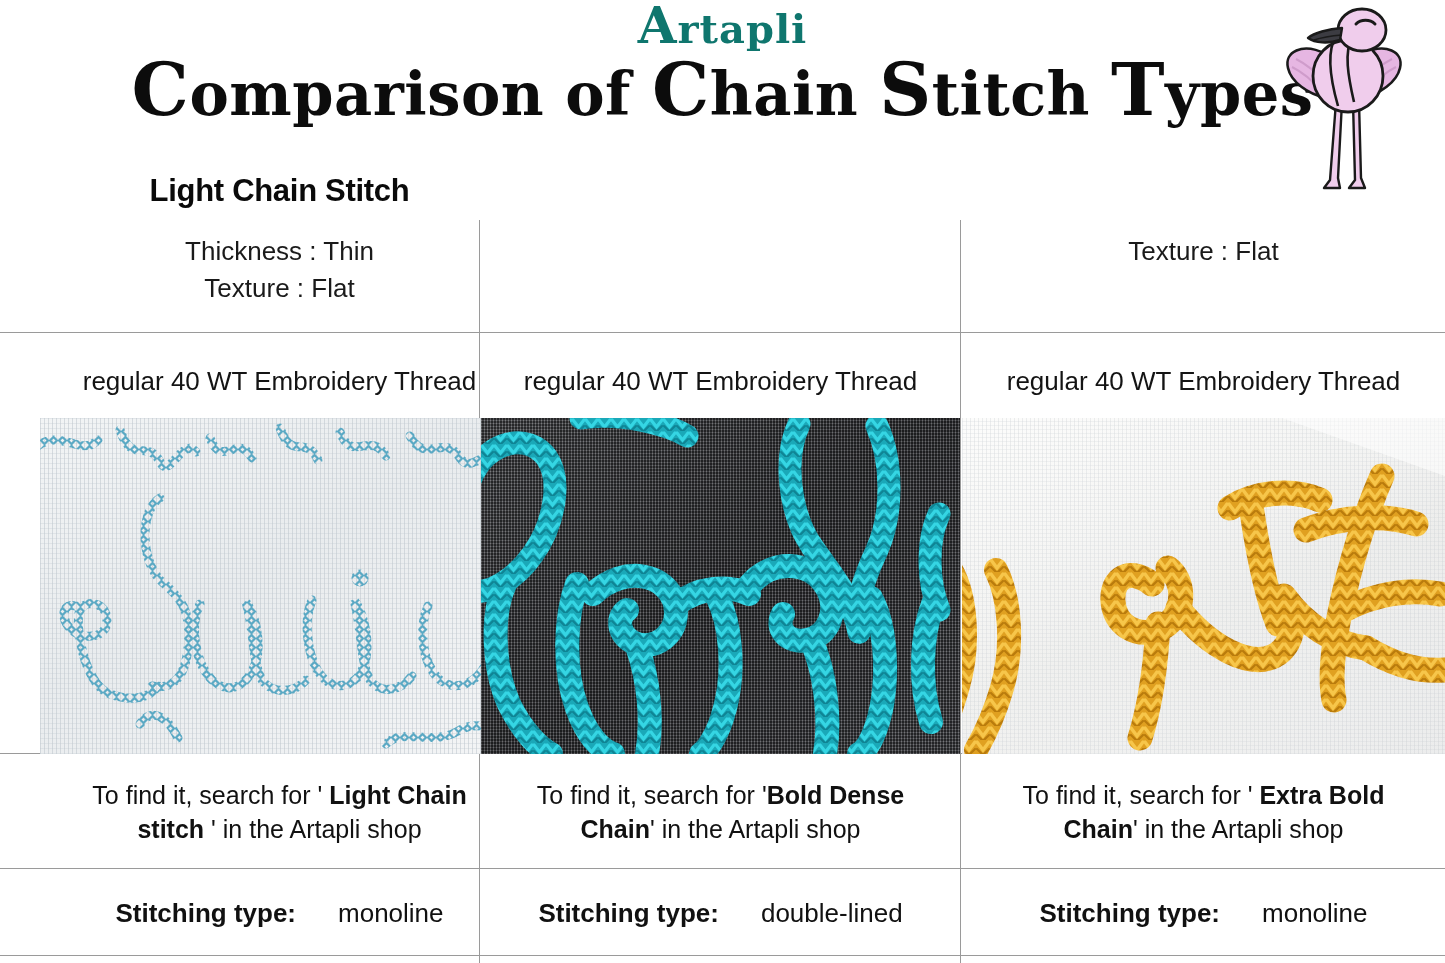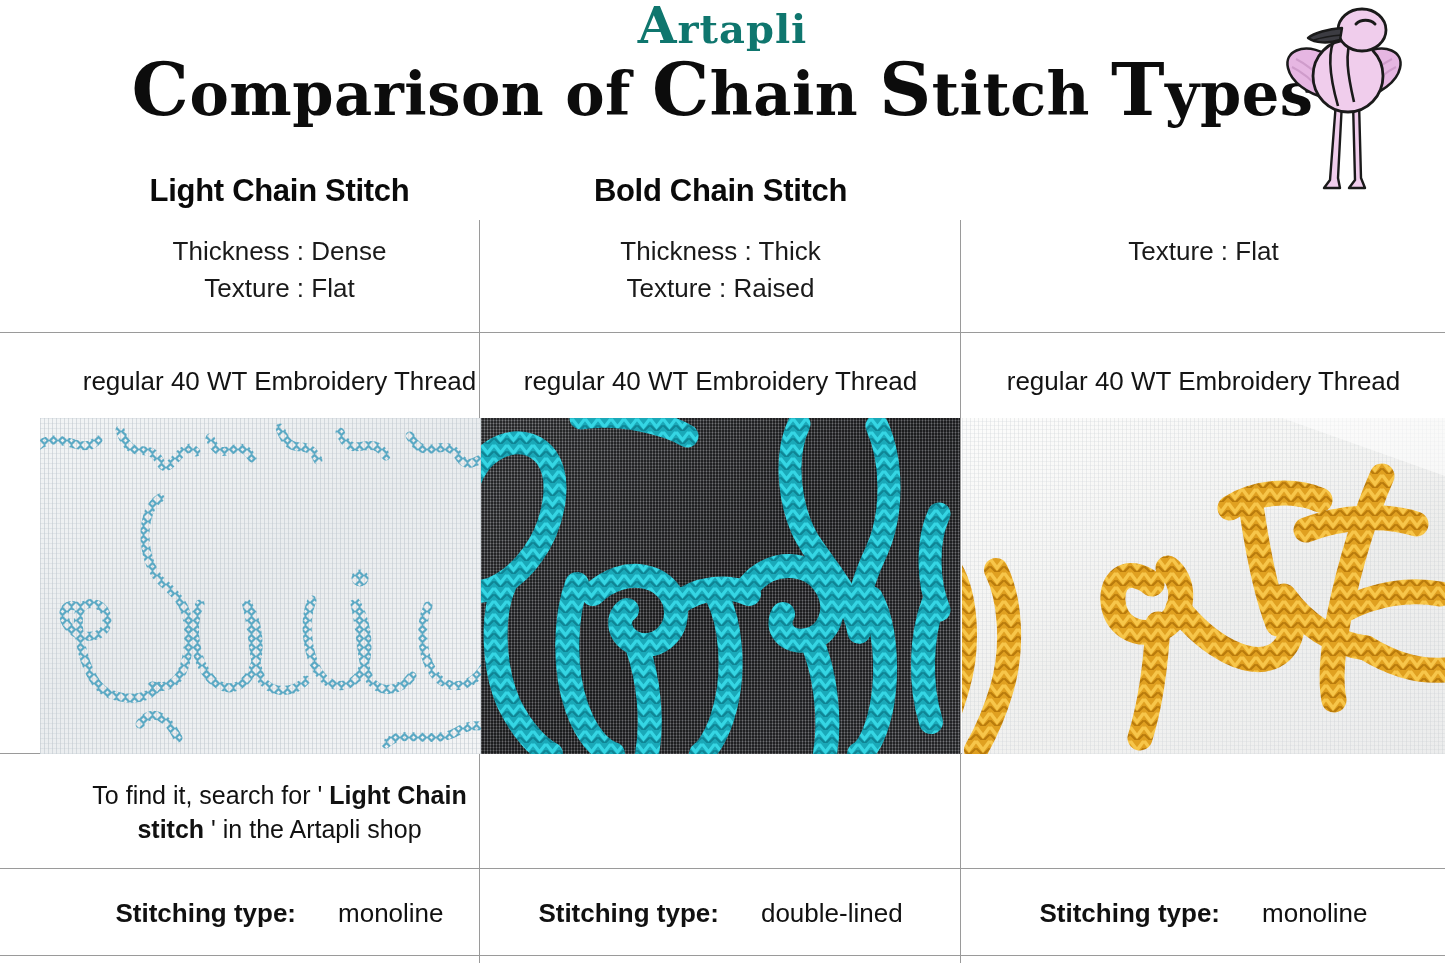--- a/index.html
+++ b/index.html
@@ -190,21 +190,21 @@
   <div class="hline hline-a"></div>
   <div class="hline hline-b"></div>
   <div class="hline hline-c"></div>
   <div class="hline hline-d"></div>
   <div class="vline vline-1"></div>
   <div class="vline vline-2"></div>
 
   <div class="col col-1">
     <div class="cell cell-title">Light Chain Stitch</div>
     <div class="cell cell-specs">
-      <div>Thickness : Dense</div>
+      <div>Thickness : Thin</div>
       <div>Texture : Flat</div>
     </div>
     <div class="cell cell-thread">regular 40 WT Embroidery Thread</div>
 
     <div class="cell cell-photo">
       <div class="photo p1">
         <svg viewBox="0 0 479 336" preserveAspectRatio="none" xmlns="http://www.w3.org/2000/svg">
           <defs>
             <pattern id="ch1" width="9" height="9" patternUnits="userSpaceOnUse">
               <path d="M1 4.5 L4.5 1 L8 4.5 L4.5 8 Z" fill="none" stroke="#5ba9c4" stroke-width="2.2"></path>
@@ -241,25 +241,20 @@
       <span><span>To find it, search for ' </span><b>Light Chain stitch</b><span> ' in the Artapli shop</span></span>
     </div>
 
     <div class="cell cell-stype">
       <b>Stitching type:</b>
         <span>monoline</span>
     </div>
   </div>
 
   <div class="col col-2">
-    <div class="cell cell-title">Bold Chain Stitch</div>
-    <div class="cell cell-specs">
-      <div>Thickness : Thick</div>
-      <div>Texture : Raised</div>
-    </div>
     <div class="cell cell-thread">regular 40 WT Embroidery Thread</div>
 
     <div class="cell cell-photo">
       <div class="photo p2">
         <svg viewBox="0 0 479 336" preserveAspectRatio="none" xmlns="http://www.w3.org/2000/svg">
           <defs>
             <pattern id="ch2" width="13" height="13" patternUnits="userSpaceOnUse">
               <rect width="13" height="13" fill="#1aa8b8"></rect>
               <path d="M1 2 L6.5 9 L12 2" fill="none" stroke="#35d6e4" stroke-width="3.2" stroke-linecap="round"></path>
               <path d="M1 8 L6.5 13.5 L12 8" fill="none" stroke="#0e8494" stroke-width="2" stroke-linecap="round"></path>
@@ -283,20 +278,23 @@
             <path d="M268 168 C290 140 330 142 346 170 C358 192 348 218 326 222
                      C306 226 294 210 302 196"></path>
             <path d="M330 222 C344 252 350 300 344 336"></path>
             <path d="M390 180 C404 206 408 252 400 292 C394 318 386 332 378 336"></path>
             <path d="M452 186 C440 218 438 266 450 304"></path>
           </g>
         </svg>
       </div>
     </div>
 
+    <div class="cell cell-find">
+      <span><span>To find it, search for '</span><b>Bold Dense Chain</b><span>' in the Artapli shop</span></span>
+    </div>
 
     <div class="cell cell-stype">
       <b>Stitching type:</b>
         <span>double-lined</span>
     </div>
   </div>
 
   <div class="col col-3">
     <div class="cell cell-specs">
       <div>Texture : Flat</div>
@@ -333,19 +331,22 @@
             <path d="M322 178 C342 206 372 226 404 230"></path>
             <path d="M420 58 C404 94 388 146 378 194 C370 234 368 262 372 282"></path>
             <path d="M344 112 C380 98 424 96 454 106"></path>
             <path d="M382 192 C412 176 448 170 478 176"></path>
             <path d="M404 230 C430 246 458 254 483 252"></path>
           </g>
         </svg>
       </div>
     </div>
 
+    <div class="cell cell-find">
+      <span><span>To find it, search for ' </span><b>Extra Bold Chain</b><span>' in the Artapli shop</span></span>
+    </div>
 
     <div class="cell cell-stype">
       <b>Stitching type:</b>
         <span>monoline</span>
     </div>
   </div>
 </div>
 
 </body></html>

